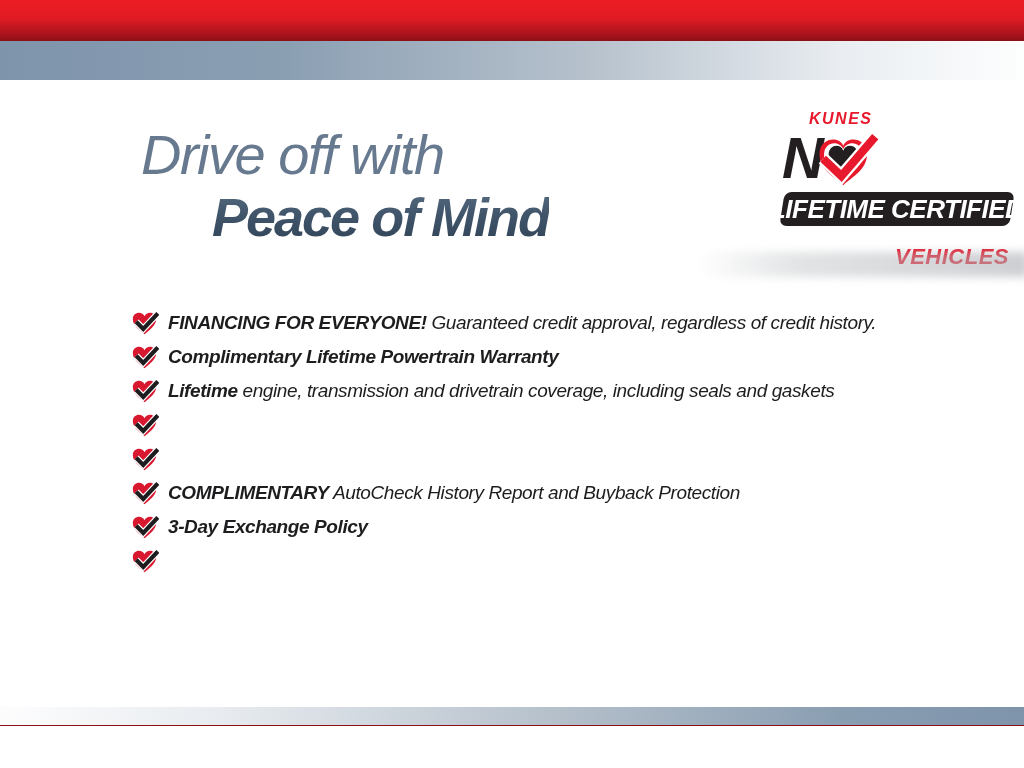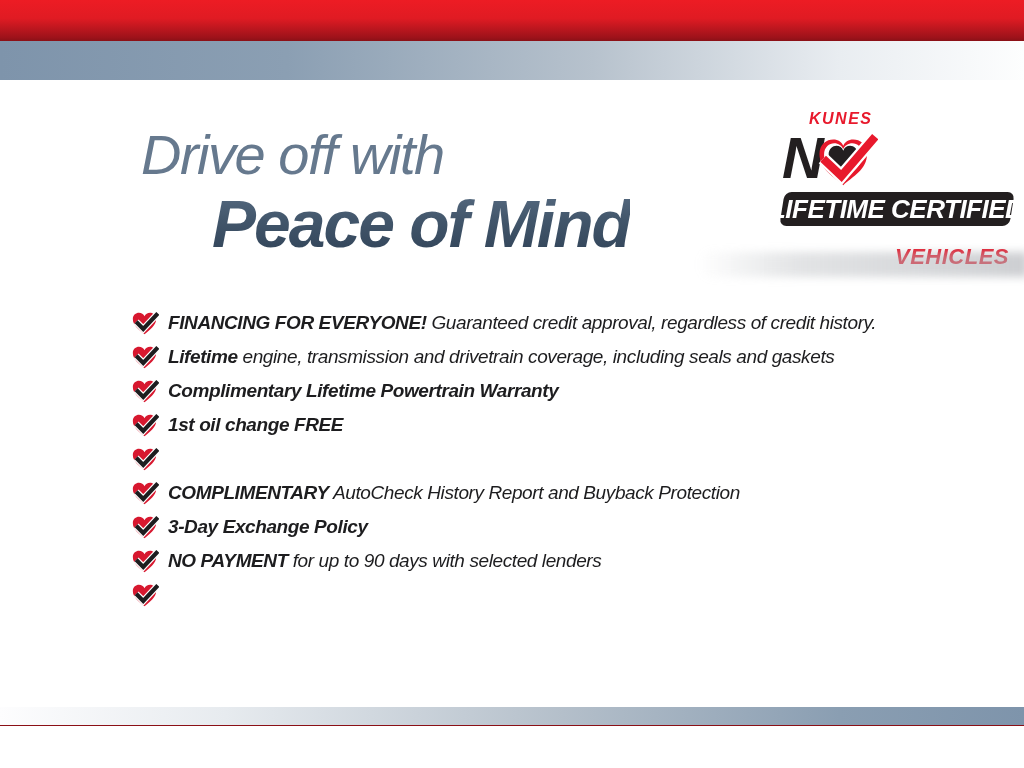--- a/index.html
+++ b/index.html
@@ -41,21 +41,21 @@
   }
 
   
   .title-line1 {
     position: absolute; left: 141px; top: 122px;
     font-size: 56px; font-style: italic; font-weight: 400;
     letter-spacing: -1.5px; color: #66798e; white-space: nowrap;
   }
   .title-line2 {
     position: absolute; left: 212px; top: 186px;
-    font-size: 66px; font-style: italic; font-weight: 700;
+    font-size: 54px; font-style: italic; font-weight: 700;
     letter-spacing: -2px; color: #3a4e63; white-space: nowrap;
   }
   @supports (-webkit-background-clip: text) {
     .title-line2 {
       background: linear-gradient(180deg, #5a6e84 0%, #42566b 45%, #2e4155 100%);
       -webkit-background-clip: text;
       -webkit-text-fill-color: transparent;
     }
   }
 
@@ -146,42 +146,39 @@
           <div class="benefit-line"><span class="seg bold">FINANCING FOR EVERYONE! </span><span class="seg regular">Guaranteed credit approval, regardless of credit history.</span></div>
         </div>
       </div>
       <div class="benefit">
         <svg class="benefit-icon" viewBox="0 0 34 30" xmlns="http://www.w3.org/2000/svg">
     <path d="M17 28 C11 22.5 3 17.5 3 9.5 C3 4.5 6.8 2 10.3 2 C13.3 2 15.9 3.8 17 6.2 C18.1 3.8 20.7 2 23.7 2 C27.2 2 31 4.5 31 9.5 C31 17.5 23 22.5 17 28 Z" fill="#d7182f"></path>
     <path d="M7 13 L15.5 21.5 L33 3" fill="none" stroke="#ffffff" stroke-width="8"></path>
     <path d="M7 13 L15.5 21.5 L33 3" fill="none" stroke="#1d1d1f" stroke-width="5"></path>
   </svg>
         <div class="benefit-body">
+          <div class="benefit-line"><span class="seg bold">Complimentary Lifetime Powertrain Warranty</span></div>
+        </div>
+      </div>
+      <div class="benefit">
+        <svg class="benefit-icon" viewBox="0 0 34 30" xmlns="http://www.w3.org/2000/svg">
+    <path d="M17 28 C11 22.5 3 17.5 3 9.5 C3 4.5 6.8 2 10.3 2 C13.3 2 15.9 3.8 17 6.2 C18.1 3.8 20.7 2 23.7 2 C27.2 2 31 4.5 31 9.5 C31 17.5 23 22.5 17 28 Z" fill="#d7182f"></path>
+    <path d="M7 13 L15.5 21.5 L33 3" fill="none" stroke="#ffffff" stroke-width="8"></path>
+    <path d="M7 13 L15.5 21.5 L33 3" fill="none" stroke="#1d1d1f" stroke-width="5"></path>
+  </svg>
+        <div class="benefit-body">
           <div class="benefit-line"><span class="seg bold">Lifetime</span><span class="seg regular"> engine, transmission and drivetrain coverage, including seals and gaskets</span></div>
         </div>
       </div>
       <div class="benefit">
         <svg class="benefit-icon" viewBox="0 0 34 30" xmlns="http://www.w3.org/2000/svg">
     <path d="M17 28 C11 22.5 3 17.5 3 9.5 C3 4.5 6.8 2 10.3 2 C13.3 2 15.9 3.8 17 6.2 C18.1 3.8 20.7 2 23.7 2 C27.2 2 31 4.5 31 9.5 C31 17.5 23 22.5 17 28 Z" fill="#d7182f"></path>
     <path d="M7 13 L15.5 21.5 L33 3" fill="none" stroke="#ffffff" stroke-width="8"></path>
     <path d="M7 13 L15.5 21.5 L33 3" fill="none" stroke="#1d1d1f" stroke-width="5"></path>
   </svg>
-        <div class="benefit-body">
-          <div class="benefit-line"><span class="seg bold">Complimentary Lifetime Powertrain Warranty</span></div>
-        </div>
-      </div>
-      <div class="benefit">
-        <svg class="benefit-icon" viewBox="0 0 34 30" xmlns="http://www.w3.org/2000/svg">
-    <path d="M17 28 C11 22.5 3 17.5 3 9.5 C3 4.5 6.8 2 10.3 2 C13.3 2 15.9 3.8 17 6.2 C18.1 3.8 20.7 2 23.7 2 C27.2 2 31 4.5 31 9.5 C31 17.5 23 22.5 17 28 Z" fill="#d7182f"></path>
-    <path d="M7 13 L15.5 21.5 L33 3" fill="none" stroke="#ffffff" stroke-width="8"></path>
-    <path d="M7 13 L15.5 21.5 L33 3" fill="none" stroke="#1d1d1f" stroke-width="5"></path>
-  </svg>
-        <div class="benefit-body">
-          <div class="benefit-line"><span class="seg bold">1st oil change FREE</span></div>
-        </div>
       </div>
       <div class="benefit">
         <svg class="benefit-icon" viewBox="0 0 34 30" xmlns="http://www.w3.org/2000/svg">
     <path d="M17 28 C11 22.5 3 17.5 3 9.5 C3 4.5 6.8 2 10.3 2 C13.3 2 15.9 3.8 17 6.2 C18.1 3.8 20.7 2 23.7 2 C27.2 2 31 4.5 31 9.5 C31 17.5 23 22.5 17 28 Z" fill="#d7182f"></path>
     <path d="M7 13 L15.5 21.5 L33 3" fill="none" stroke="#ffffff" stroke-width="8"></path>
     <path d="M7 13 L15.5 21.5 L33 3" fill="none" stroke="#1d1d1f" stroke-width="5"></path>
   </svg>
       </div>
       <div class="benefit">
         <svg class="benefit-icon" viewBox="0 0 34 30" xmlns="http://www.w3.org/2000/svg">
@@ -194,30 +191,20 @@
         </div>
       </div>
       <div class="benefit">
         <svg class="benefit-icon" viewBox="0 0 34 30" xmlns="http://www.w3.org/2000/svg">
     <path d="M17 28 C11 22.5 3 17.5 3 9.5 C3 4.5 6.8 2 10.3 2 C13.3 2 15.9 3.8 17 6.2 C18.1 3.8 20.7 2 23.7 2 C27.2 2 31 4.5 31 9.5 C31 17.5 23 22.5 17 28 Z" fill="#d7182f"></path>
     <path d="M7 13 L15.5 21.5 L33 3" fill="none" stroke="#ffffff" stroke-width="8"></path>
     <path d="M7 13 L15.5 21.5 L33 3" fill="none" stroke="#1d1d1f" stroke-width="5"></path>
   </svg>
         <div class="benefit-body">
           <div class="benefit-line"><span class="seg bold">3-Day Exchange Policy</span></div>
-        </div>
-      </div>
-      <div class="benefit">
-        <svg class="benefit-icon" viewBox="0 0 34 30" xmlns="http://www.w3.org/2000/svg">
-    <path d="M17 28 C11 22.5 3 17.5 3 9.5 C3 4.5 6.8 2 10.3 2 C13.3 2 15.9 3.8 17 6.2 C18.1 3.8 20.7 2 23.7 2 C27.2 2 31 4.5 31 9.5 C31 17.5 23 22.5 17 28 Z" fill="#d7182f"></path>
-    <path d="M7 13 L15.5 21.5 L33 3" fill="none" stroke="#ffffff" stroke-width="8"></path>
-    <path d="M7 13 L15.5 21.5 L33 3" fill="none" stroke="#1d1d1f" stroke-width="5"></path>
-  </svg>
-        <div class="benefit-body">
-          <div class="benefit-line"><span class="seg bold">NO PAYMENT</span><span class="seg regular"> for up to 90 days with selected lenders</span></div>
         </div>
       </div>
       <div class="benefit">
         <svg class="benefit-icon" viewBox="0 0 34 30" xmlns="http://www.w3.org/2000/svg">
     <path d="M17 28 C11 22.5 3 17.5 3 9.5 C3 4.5 6.8 2 10.3 2 C13.3 2 15.9 3.8 17 6.2 C18.1 3.8 20.7 2 23.7 2 C27.2 2 31 4.5 31 9.5 C31 17.5 23 22.5 17 28 Z" fill="#d7182f"></path>
     <path d="M7 13 L15.5 21.5 L33 3" fill="none" stroke="#ffffff" stroke-width="8"></path>
     <path d="M7 13 L15.5 21.5 L33 3" fill="none" stroke="#1d1d1f" stroke-width="5"></path>
   </svg>
       </div>
     </div>

